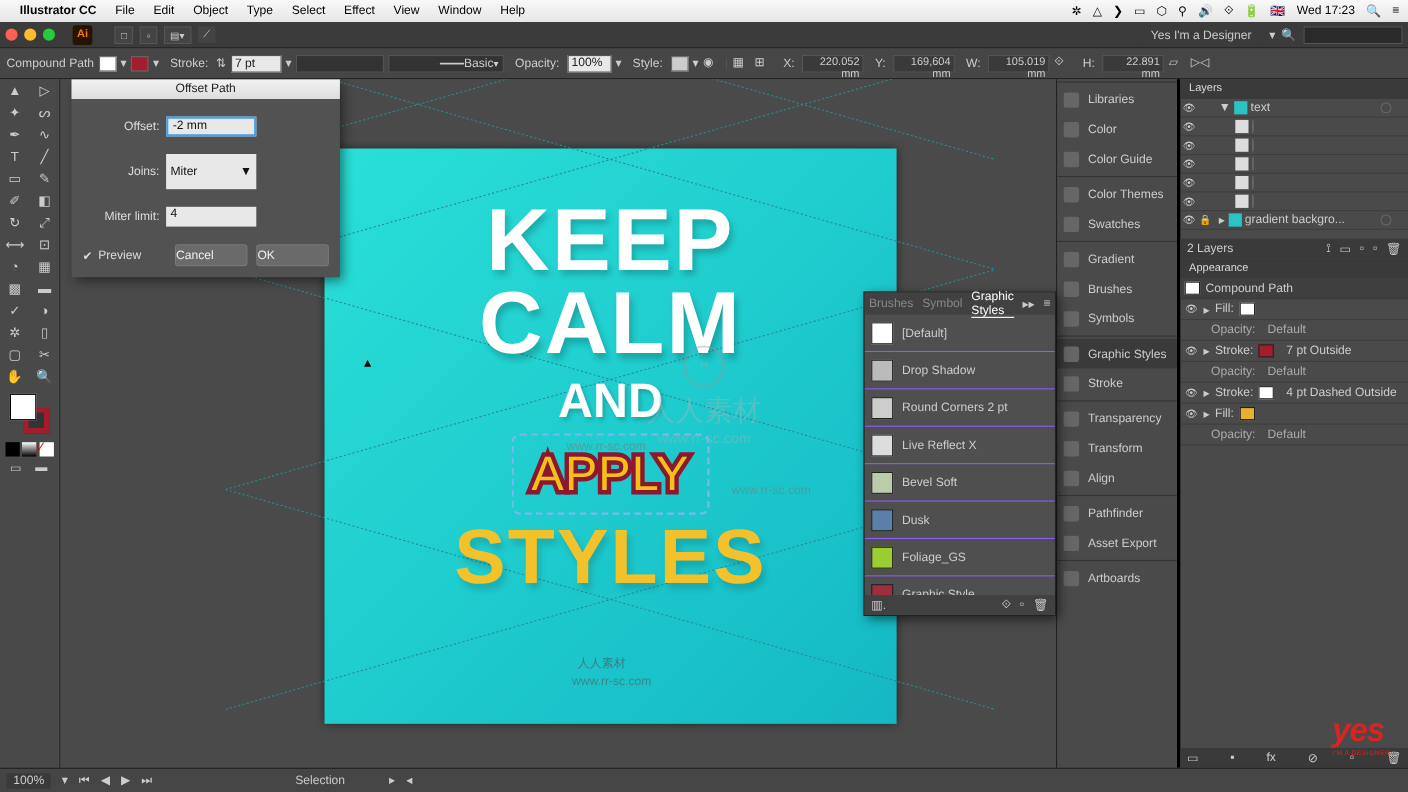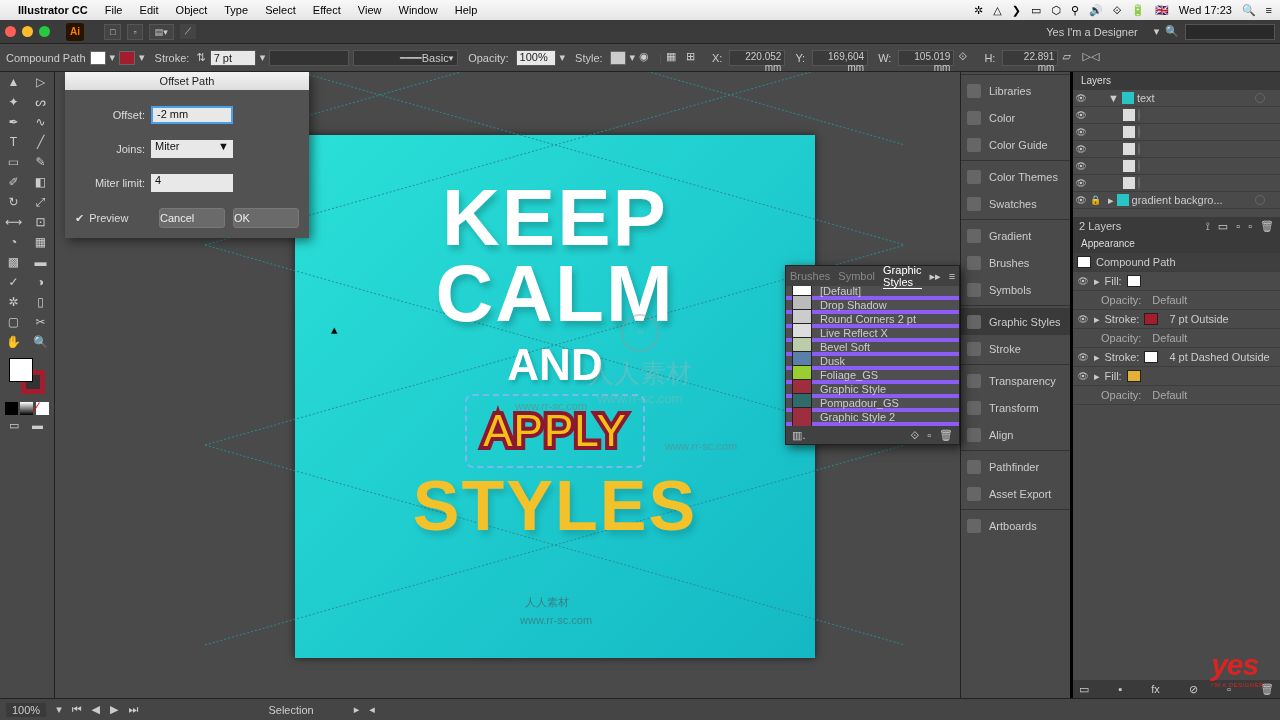--- a/index.html
+++ b/index.html
@@ -49,32 +49,32 @@
 .watermark { position:absolute; color:rgba(120,120,120,.5); font-size:11px; }
 .cursor-arrow { position:absolute; left:276px; top:250px; font-size:13px; color:#000; z-index:30; }
 
 
 .offset-dialog { position:absolute; top:0; left:10px; width:244px; background:#525252; box-shadow:3px 3px 10px rgba(0,0,0,.5); z-index:20; padding-bottom:10px; }
 .offset-title { background:linear-gradient(#f3f3f3,#ddd); height:18px; color:#222; text-align:center; margin:0 0 8px 0; width:100%; font-size:11px; line-height:18px; }
 .dlg-row { display:flex; align-items:center; margin:16px 10px; gap:6px; }
 .dlg-row label { width:70px; text-align:right; color:#ddd; font-size:11px; }
 .dlg-input { width:82px; height:18px; background:#e8e8e8; color:#111; padding:0 4px; font-size:11px; }
 .dlg-input.sel { border:2px solid #4aa0e8; }
-.dlg-select { width:82px; height:18px; background:#e8e8e8; color:#111; padding:0 4px; font-size:11px; display:flex; justify-content:space-between; align-items:flex-start; }
+.dlg-select { width:82px; height:18px; background:#e8e8e8; color:#111; padding:16px 4px; font-size:11px; display:flex; justify-content:space-between; align-items:center; }
 .dlg-btn { width:66px; height:20px; background:#6a6a6a; border:1px solid #777; color:#eee; text-align:left; line-height:18px; border-radius:3px; font-size:11px; }
 .dlg-check { display:flex; align-items:center; gap:5px; color:#ddd; font-size:11px; }
 .dlg-bottom { display:flex; align-items:center; justify-content:space-between; margin:10px 10px 0; }
 
 
 .gstyles-panel { position:absolute; right:320px; top:265px; width:175px; background:#4f4f4f; border:1px solid #222; box-shadow:3px 3px 10px rgba(0,0,0,.6); z-index:5; }
 .gstyles-tabs { height:20px; background:#414141; display:flex; align-items:center; font-size:10px; padding:0 4px; gap:8px; }
 .gstyles-tabs .active { color:#fff; border-bottom:1px solid #fff; }
 .gstyles-tabs .inact { color:#888; }
 .gstyles-list { max-height:255px; overflow:hidden; }
-.gs-item { display:flex; align-items:center; height:14px; padding:0 6px; gap:8px; border-bottom:4px solid #8b5cf6; }
+.gs-item { display:flex; align-items:center; height:34px; padding:0 6px; gap:8px; border-bottom:1px solid #8b5cf6; }
 .gs-thumb { width:20px; height:20px; background:#777; border:1px solid #222; flex-shrink:0; }
 .gs-foot { height:18px; background:#414141; display:flex; align-items:center; justify-content:space-between; padding:0 6px; font-size:10px; }
 
 
 .right-dock { position:absolute; right:210px; top:72px; width:110px; bottom:22px; background:#4a4a4a; border-left:1px solid #222; }
 .dock-item { height:27px; display:flex; align-items:center; padding:0 6px; gap:8px; color:#ccc; font-size:10px; }
 .dock-item.active { background:#3a3a3a; }
 .dock-ico { width:14px; height:14px; background:#666; border-radius:2px; flex-shrink:0; }
 .dock-sep { height:1px; background:#333; margin:2px 0; }
 

